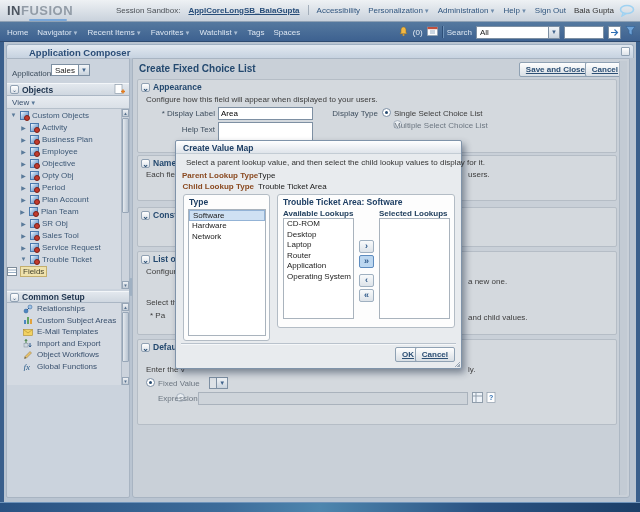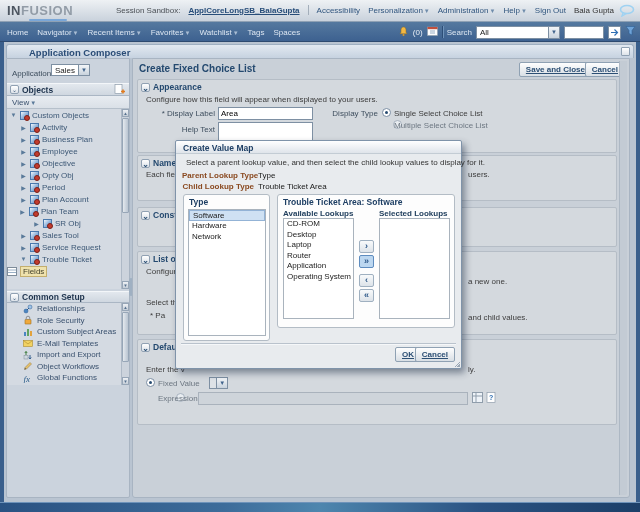--- a/index.html
+++ b/index.html
@@ -261,21 +261,21 @@
       <div class="trow" style="padding-left:13px">
         <span class="twist">▶</span>
           <span class="i-cube"></span>
         <span>Plan Account</span>
       </div>
       <div class="trow" style="padding-left:12px">
         <span class="twist">▶</span>
           <span class="i-cube"></span>
         <span>Plan Team</span>
       </div>
-      <div class="trow" style="padding-left:26px">
+      <div class="trow" style="padding-left:13px">
         <span class="twist">▶</span>
           <span class="i-cube"></span>
         <span>SR Obj</span>
       </div>
       <div class="trow" style="padding-left:13px">
         <span class="twist">▶</span>
           <span class="i-cube"></span>
         <span>Sales Tool</span>
       </div>
       <div class="trow" style="padding-left:13px">
@@ -313,29 +313,20 @@
     <div id="commonlist">
       <div class="crow">
         <span class="cicon">
             <svg width="10" height="10">
               <circle cx="3" cy="7" r="2" fill="#4b86c2" stroke="#2c5d94" stroke-width="0.5"></circle>
               <circle cx="7" cy="3" r="2" fill="#9fc3e6" stroke="#2c5d94" stroke-width="0.5"></circle>
               <line x1="4" y1="6" x2="6" y2="4" stroke="#2c5d94"></line>
             </svg>
           </span>
         <span>Relationships</span>
-      </div>
-      <div class="crow">
-        <span class="cicon">
-            <svg width="10" height="10">
-              <rect x="2" y="4.5" width="6" height="4.5" rx="0.5" fill="#f0a93c" stroke="#9a6f1e" stroke-width="0.6"></rect>
-              <path d="M3.2 4.5 V3 a1.8 1.8 0 0 1 3.6 0 V4.5" fill="none" stroke="#8b8f94"></path>
-            </svg>
-          </span>
-        <span>Role Security</span>
       </div>
       <div class="crow">
         <span class="cicon">
             <svg width="10" height="10">
               <rect x="1" y="5" width="2" height="4" fill="#4b86c2"></rect>
               <rect x="4" y="2" width="2" height="7" fill="#62a361"></rect>
               <rect x="7" y="4" width="2" height="5" fill="#e2a23c"></rect>
             </svg>
           </span>
         <span>Custom Subject Areas</span>

